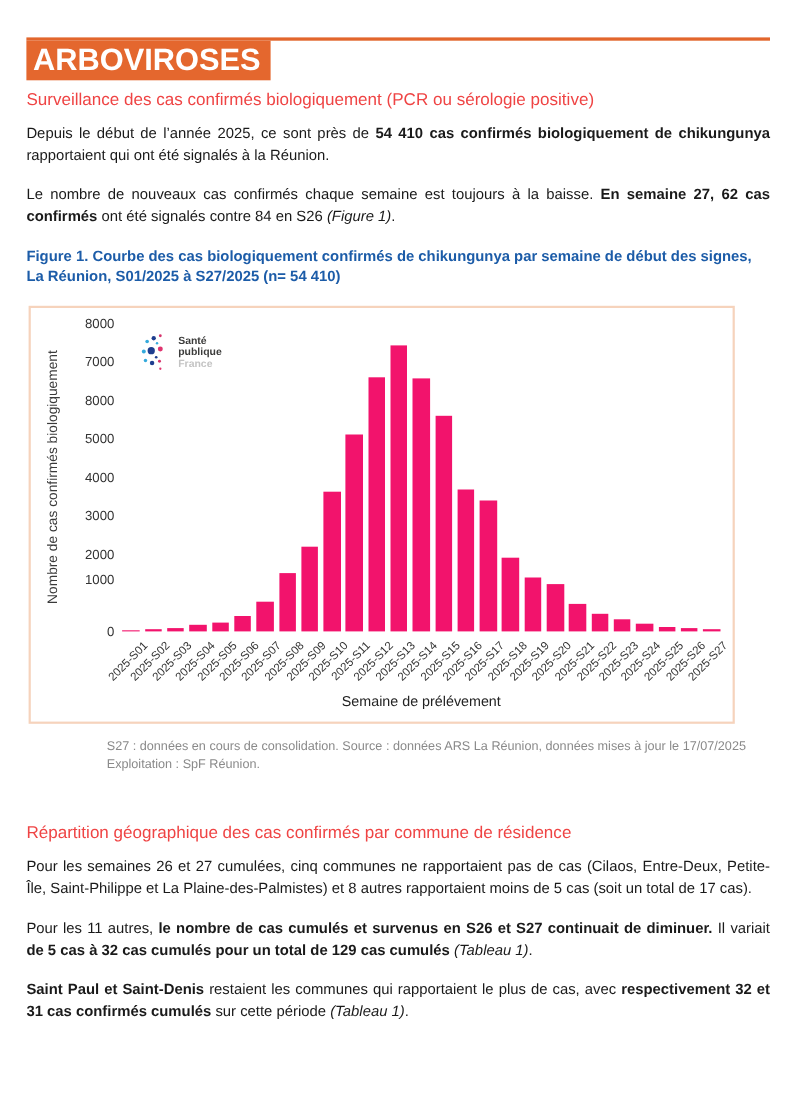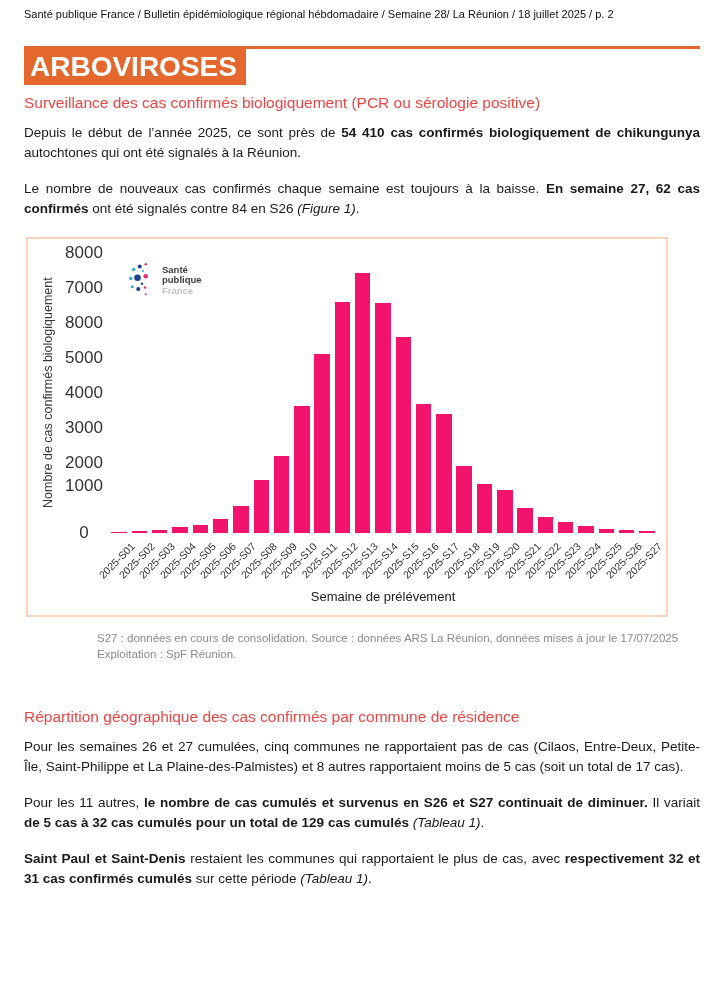--- a/index.html
+++ b/index.html
@@ -23,22 +23,22 @@
   .run-italic{font-style:italic;}
   .fig-title{color:#1c5ca8;font-weight:bold;font-size:13.5px;line-height:18px;margin-top:17px;}
 
   
   .figure-box{position:relative;margin-top:18px;margin-left:2px;
               width:638px;height:376px;border:2px solid #f6d3bc;background:#fff;}
   .y-axis-title{position:absolute;left:13px;top:10px;height:288px;
                 writing-mode:vertical-rl;transform:rotate(180deg);
                 font-size:12.5px;color:#3a3a3a;text-align:center;}
   .yticks{position:absolute;left:36px;top:14px;width:40px;height:280px;}
-  .ytick{position:absolute;right:0;width:40px;text-align:center;
-         font-size:17px;color:#333;line-height:14px;}
+  .ytick{position:absolute;right:0;width:40px;text-align:right;
+         font-size:12px;color:#333;line-height:14px;}
   .plot{position:absolute;left:81px;top:14px;width:548px;height:280px;}
   .bars{display:flex;align-items:flex-end;height:100%;width:100%;}
   .bar-slot{flex:1;display:flex;justify-content:center;align-items:flex-end;height:100%;}
   .bar{width:76%;}
   .xlabels{position:absolute;left:81px;top:298px;width:548px;height:54px;display:flex;}
   .xcell{flex:1;position:relative;}
   .xcell span{position:absolute;right:50%;margin-right:-9px;top:3px;
               transform:rotate(-45deg);transform-origin:100% 0;
               white-space:nowrap;font-size:10.5px;color:#333;}
   .x-axis-title{position:absolute;left:81px;top:350px;width:548px;text-align:center;
@@ -48,33 +48,33 @@
   .logo-text .fr{color:#c3c3c3;font-weight:bold;}
 
   .source{margin-top:13px;margin-left:73px;color:#8a8a8a;font-size:11.5px;line-height:16px;}
   .subheading.repartition{margin-top:46px;}
 </style>
 </head>
 <body>
 
 <div class="page">
 
-  <div class="doc-header">Santé publique France / Bulletin épidémiologique régional hébdomadaire / Semaine 28/ La Réunion / 18 juillet 2025 / p. 2</div>
 
   <div class="rule"></div>
 
   <div><span class="badge badge-arbo">ARBOVIROSES</span></div>
 
 
   <div class="subheading">Surveillance des cas confirmés biologiquement (PCR ou sérologie positive)</div>
 
-  <div class="para first"><span>Depuis le début de l’année 2025, ce sont près de </span><span class="run-bold">54 410 cas confirmés biologiquement de chikungunya</span><span> autochtones qui ont été signalés à la Réunion.</span></div>
+  <div class="para first"><span>Depuis le début de l’année 2025, ce sont près de </span><span class="run-bold">54 410 cas confirmés biologiquement de chikungunya</span><span> rapportaient qui ont été signalés à la Réunion.</span></div>
 
   <div class="para"><span>Le nombre de nouveaux cas confirmés chaque semaine est toujours à la baisse. </span><span class="run-bold">En semaine 27, 62 cas confirmés</span><span> ont été signalés contre 84 en S26 </span><span class="run-italic">(Figure 1)</span><span>.</span></div>
 
+  <div class="fig-title">Figure 1. Courbe des cas biologiquement confirmés de chikungunya par semaine de début des signes, La Réunion, S01/2025 à S27/2025 (n= 54 410)</div>
 
   <div class="figure-box">
     <div class="y-axis-title">Nombre de cas confirmés biologiquement</div>
     <div class="yticks">
         <div class="ytick" style="bottom: -7px;">0</div>
         <div class="ytick" style="bottom: 40px;">1000</div>
         <div class="ytick" style="bottom: 63px;">2000</div>
         <div class="ytick" style="bottom: 98px;">3000</div>
         <div class="ytick" style="bottom: 133px;">4000</div>
         <div class="ytick" style="bottom: 168px;">5000</div>

